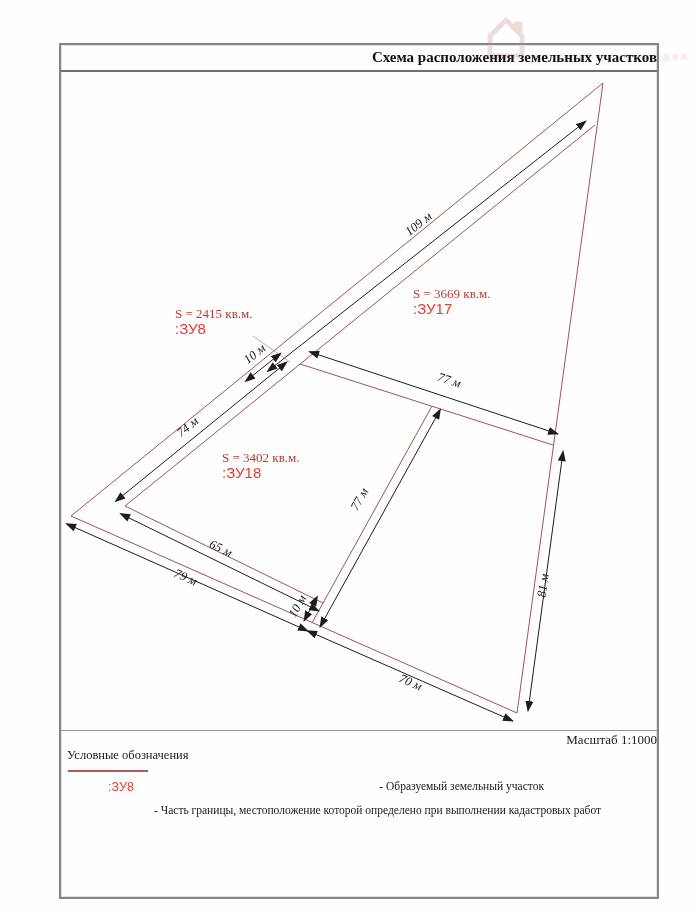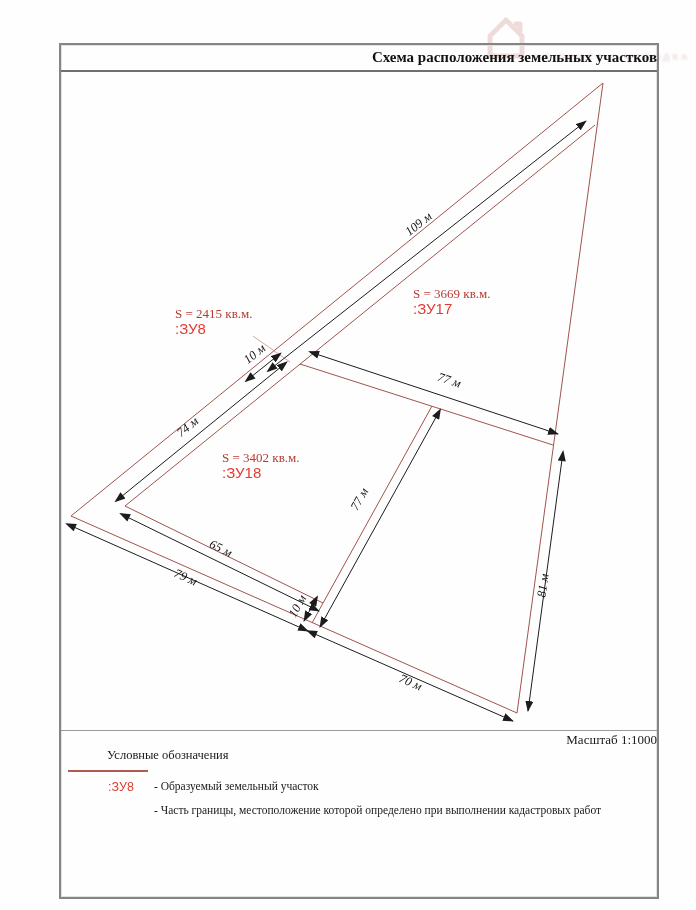--- a/index.html
+++ b/index.html
@@ -14,26 +14,26 @@
   .wm-house{position:absolute;left:14px;top:8px;}
   
   .frame{position:absolute;left:59px;top:43px;width:596px;height:852px;
          border:2px solid #858585;box-shadow:inset 0 0 0 1px #e2e2e2;z-index:2;background:transparent;}
   .title-row{position:absolute;left:0;top:0;width:100%;height:25px;border-bottom:2px solid #6f6f6f;
              text-align:right;}
   .title-row .t{font-weight:bold;font-size:15px;color:#111;line-height:24px;}
   
   .scale-sep{position:absolute;left:0;top:685px;width:100%;border-top:1px solid #9a9a9a;}
   .scale{position:absolute;left:0;top:687px;width:100%;text-align:right;font-size:13px;color:#1a1a1a;}
-  .legend-head{position:absolute;left:6px;top:703px;font-size:12.5px;color:#1a1a1a;margin-left:40px;}
+  .legend-head{position:absolute;left:6px;top:703px;font-size:12.5px;color:#1a1a1a;}
   .lg-row1-sym{position:absolute;left:7px;top:725px;width:80px;height:0;border-top:2px solid #b05a52;}
   .lg-row1-txt{position:absolute;left:93px;top:717px;width:500px;font-size:11.5px;color:#1a1a1a;margin-top:42px;}
   .lg-row2-sym{position:absolute;left:30px;top:735px;width:60px;text-align:center;
                font-family:"Liberation Sans",sans-serif;font-size:12.5px;color:#e23b30;}
-  .lg-row2-txt{position:absolute;left:93px;top:735px;width:400px;font-size:11.5px;color:#1a1a1a;}
+  .lg-row2-txt{position:absolute;left:83px;top:735px;width:400px;font-size:11.5px;color:#1a1a1a;text-align:right;}
   
   svg.diagram{position:absolute;left:0;top:0;z-index:3;}
   .dim-label{font-family:"Liberation Serif",serif;font-style:italic;font-size:12.5px;fill:#141414;}
   
   .plabel{position:absolute;width:160px;text-align:left;z-index:4;line-height:15px;}
   .plabel .area{font-family:"Liberation Serif",serif;font-size:13px;color:#b63b32;}
   .plabel .pid{font-family:"Liberation Sans",sans-serif;font-size:15px;color:#e23b30;}
 </style>
 </head>
 <body>

